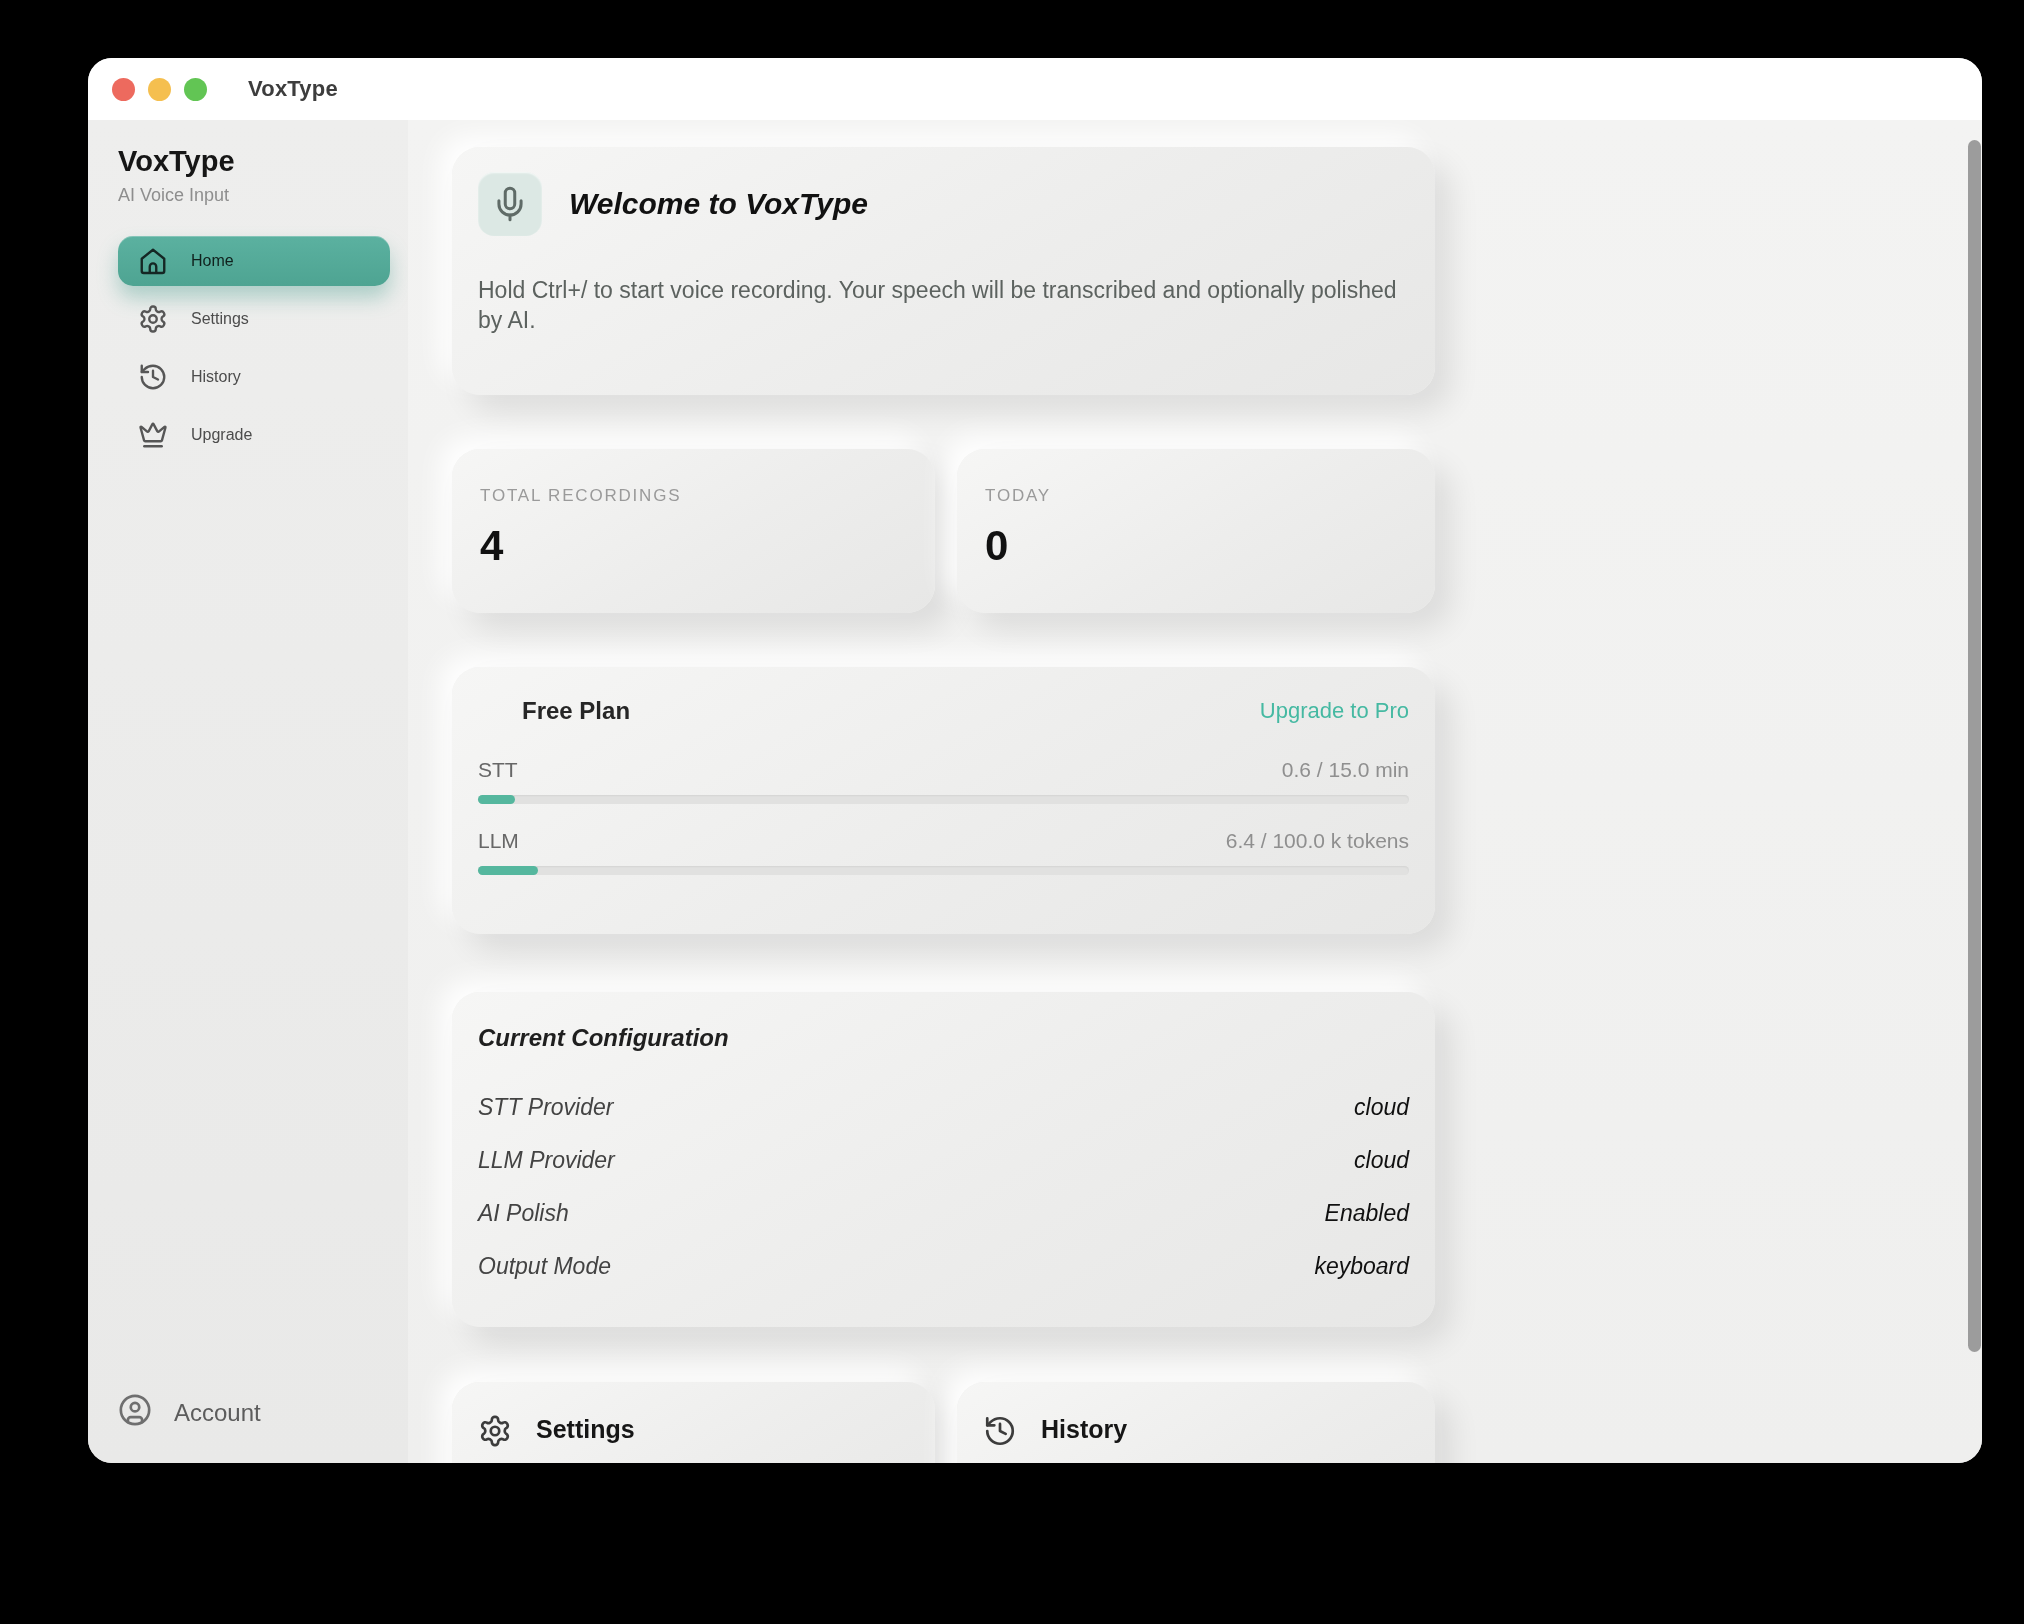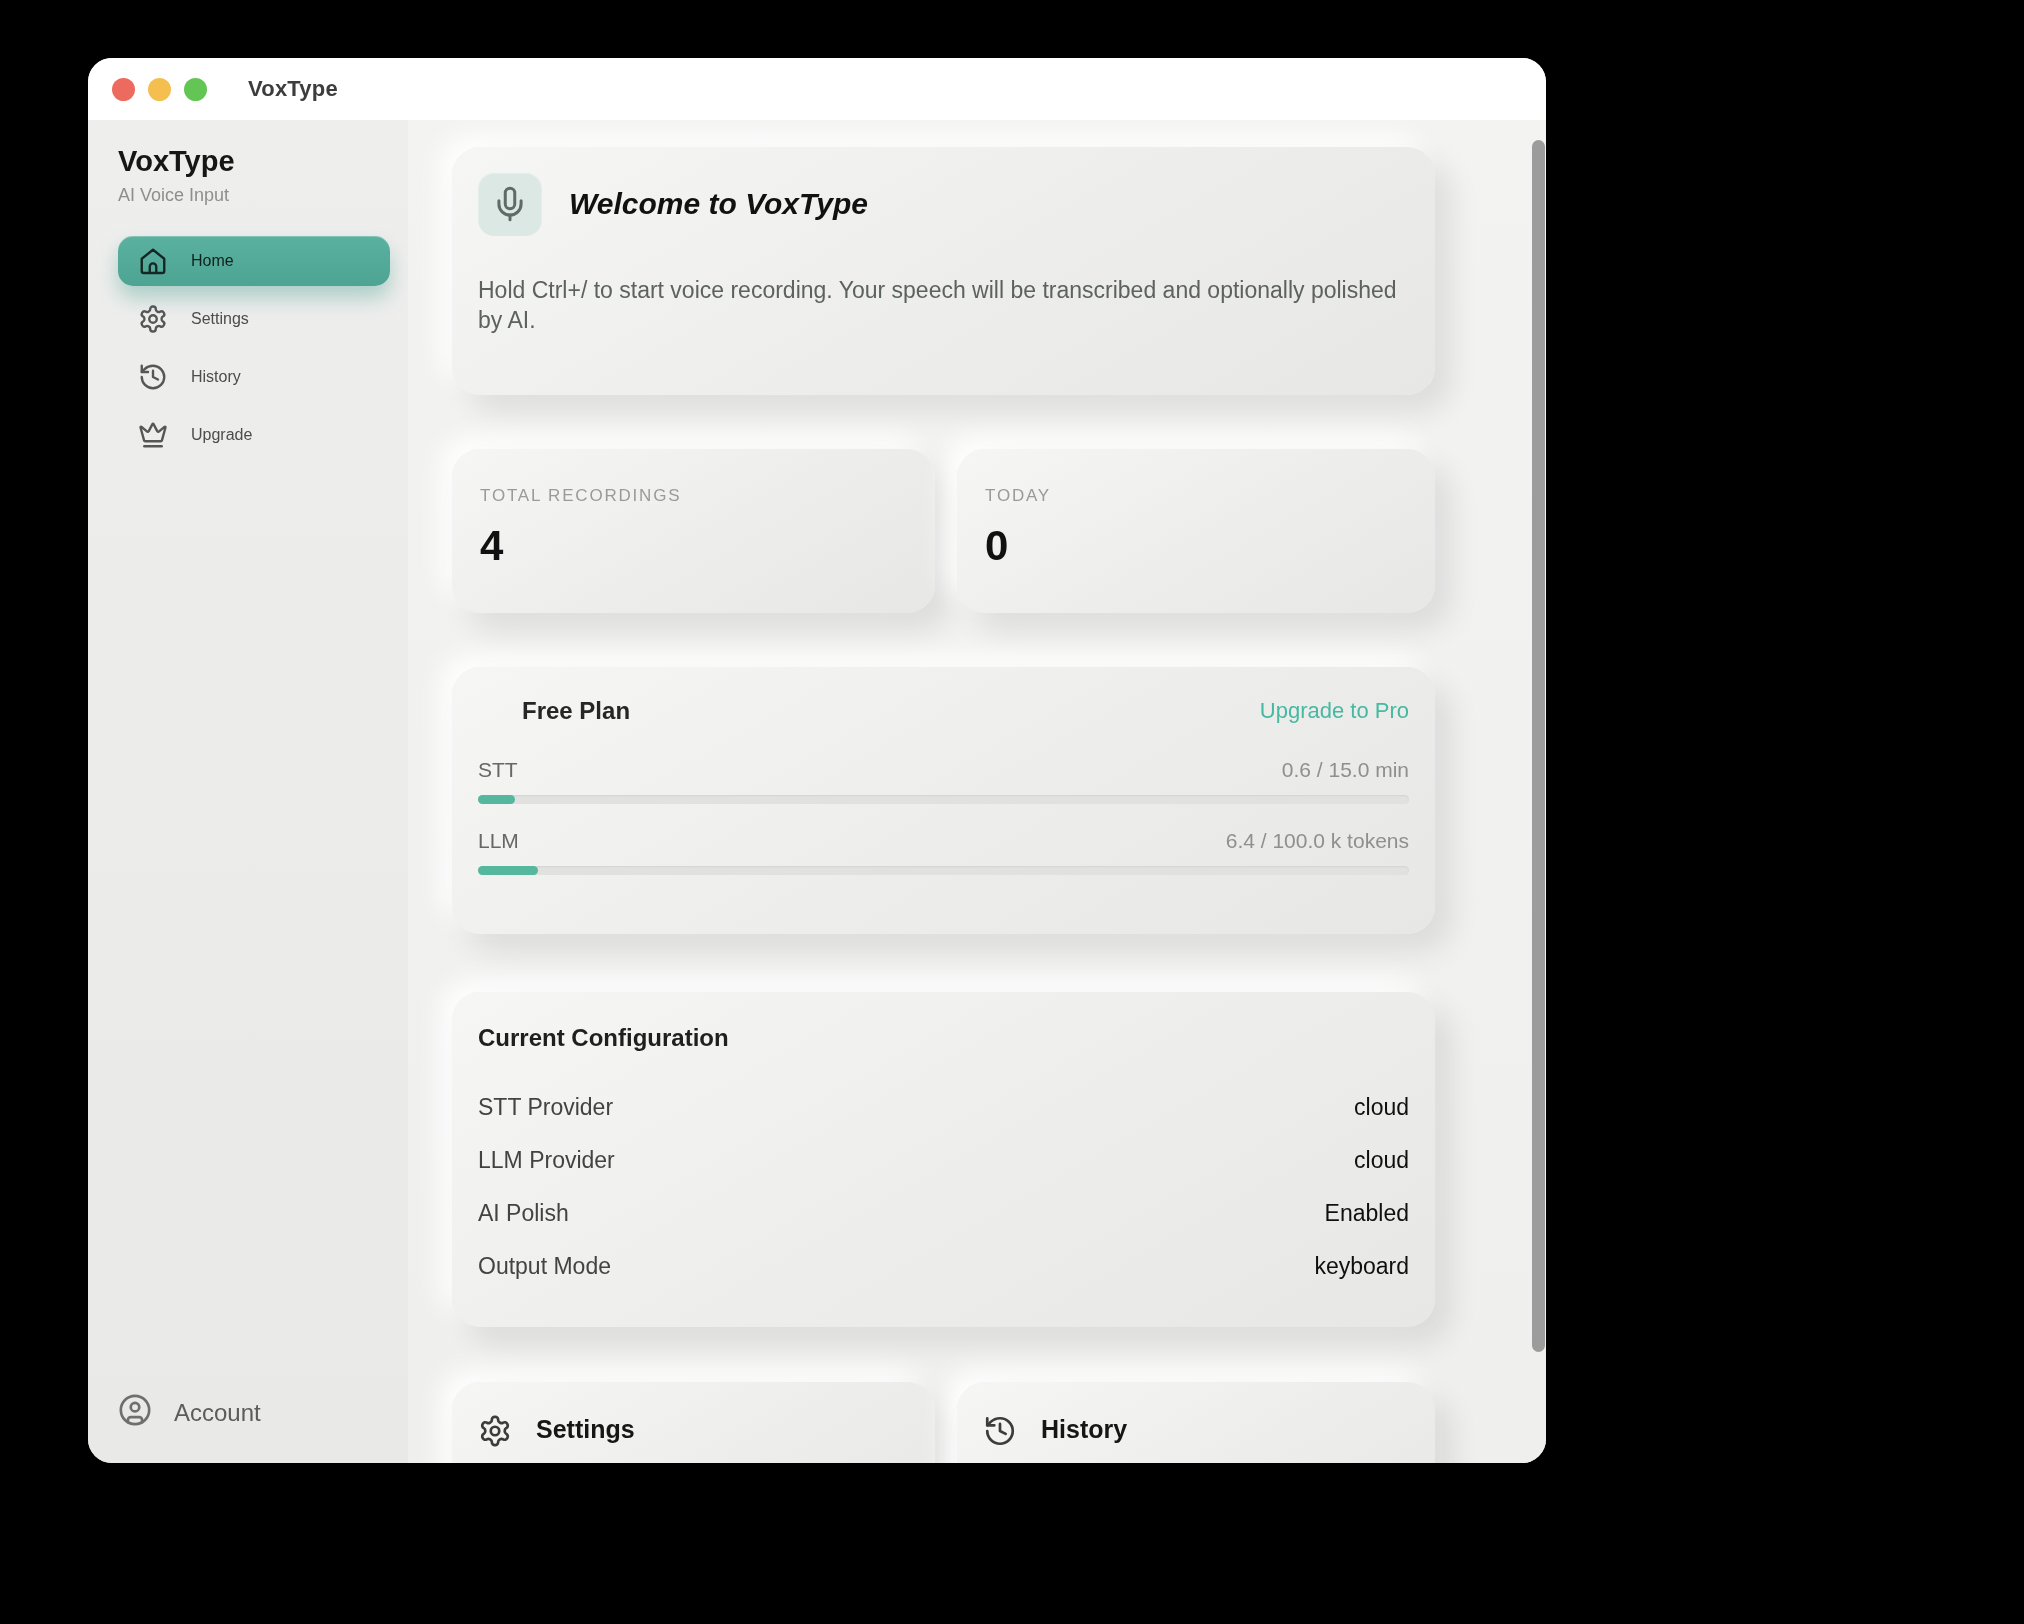--- a/index.html
+++ b/index.html
@@ -1,19 +1,19 @@
 <!DOCTYPE html>
 <html style="--accent: #53ab99; --accent-link: #45b9a2; --progress-fill: #55b79e; --traffic-close: #ed6a5e; --traffic-minimize: #f5bf4f; --traffic-zoom: #62c554;"><head>
 <meta charset="utf-8">
 <style>
   * { margin:0; padding:0; box-sizing:border-box; }
   html,body { width:2024px; height:1624px; background:#000; font-family:"Liberation Sans", sans-serif; }
 
   .window{
-    position:absolute; left:88px; top:58px; width:1458px; height:1405px;
+    position:absolute; left:88px; top:58px; width:1894px; height:1405px;
     border-radius:24px; overflow:hidden; background:#f1f1f0;
     box-shadow:0 35px 90px rgba(0,0,0,0.6);
   }
 
   
   .titlebar{
     height:62px; background:#ffffff; display:flex; align-items:center;
     padding-left:24px; position:relative; z-index:5;
   }
   .traffic{ width:23px; height:23px; border-radius:50%; margin-right:13px; }
@@ -93,21 +93,21 @@
   .usage-head{ display:flex; justify-content:space-between; align-items:baseline; }
   .usage-label{ font-size:21px; color:#676767; }
   .usage-value{ font-size:21px; color:#8f8f8f; }
   .bar-track{
     margin-top:13px; height:9px; border-radius:5px; background:#e1e1e0;
     box-shadow:inset 0 1px 2px rgba(0,0,0,.06);
   }
   .bar-fill{ height:9px; border-radius:5px; background:var(--progress-fill,#55b79e); }
 
   
-  .config{ margin-top:58px; height:335px; padding:32px 26px; }
+  .config{ margin-top:58px; height:335px; padding:32px 26px;font-style:italic; }
   .config-title{ font-size:24px; font-weight:600; color:#1f1f1f; }
   .config-rows{ margin-top:29px; }
   .config-row{ display:flex; justify-content:space-between; padding:13px 0; }
   .config-label{ font-size:23px; color:#434343; }
   .config-value{ font-size:23px; color:#101010;text-align:center; }
 
   
   .quick-row{ display:flex; gap:22px; margin-top:55px; }
   .quick-card{ height:170px; padding:32px 26px; display:flex; align-items:flex-start; cursor:pointer; }
   .quick-card.first{ width:483px; }

